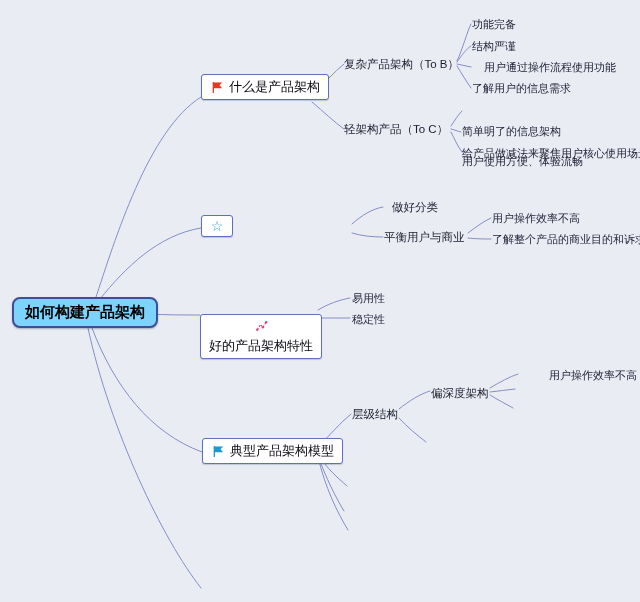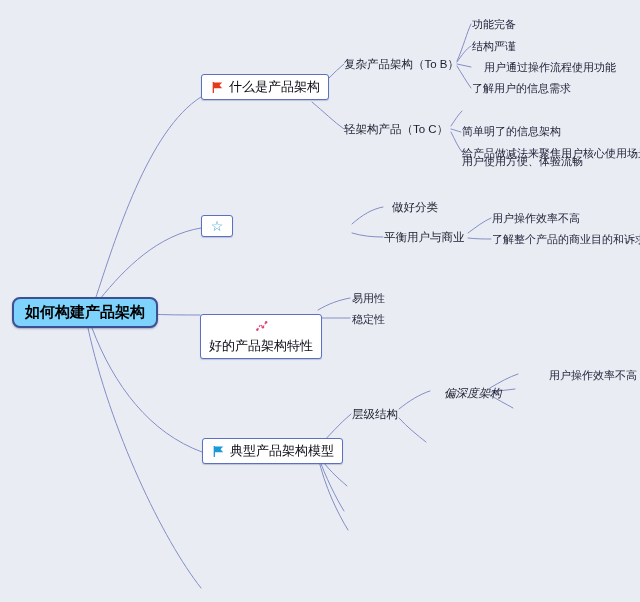--- a/index.html
+++ b/index.html
@@ -172,20 +172,20 @@
         <path d="M2.5 1.2 v11.6" stroke="#199ad6" stroke-width="1.4"></path>
         <path d="M2.5 1.5 L12 1.5 L9.2 4.6 L12 7.8 L2.5 7.8 Z" fill="#199ad6"></path>
       </svg>
     </span>
     <span>典型产品架构模型</span>
   </div>
 
   <div class="node txt-node" style="left:352px;top:407px;">
     <span>层级结构</span>
   </div>
-  <div class="node txt-node" style="left:444px;top:386px;font-style:italic;">
+  <div class="node txt-node" style="left:431px;top:386px;">
     <span>偏深度架构</span>
   </div>
   <div class="node leaf-node" style="left:549px;top:368px;">
     <span>用户操作效率不高</span>
   </div>
 
 </div>
 
 </body></html>

